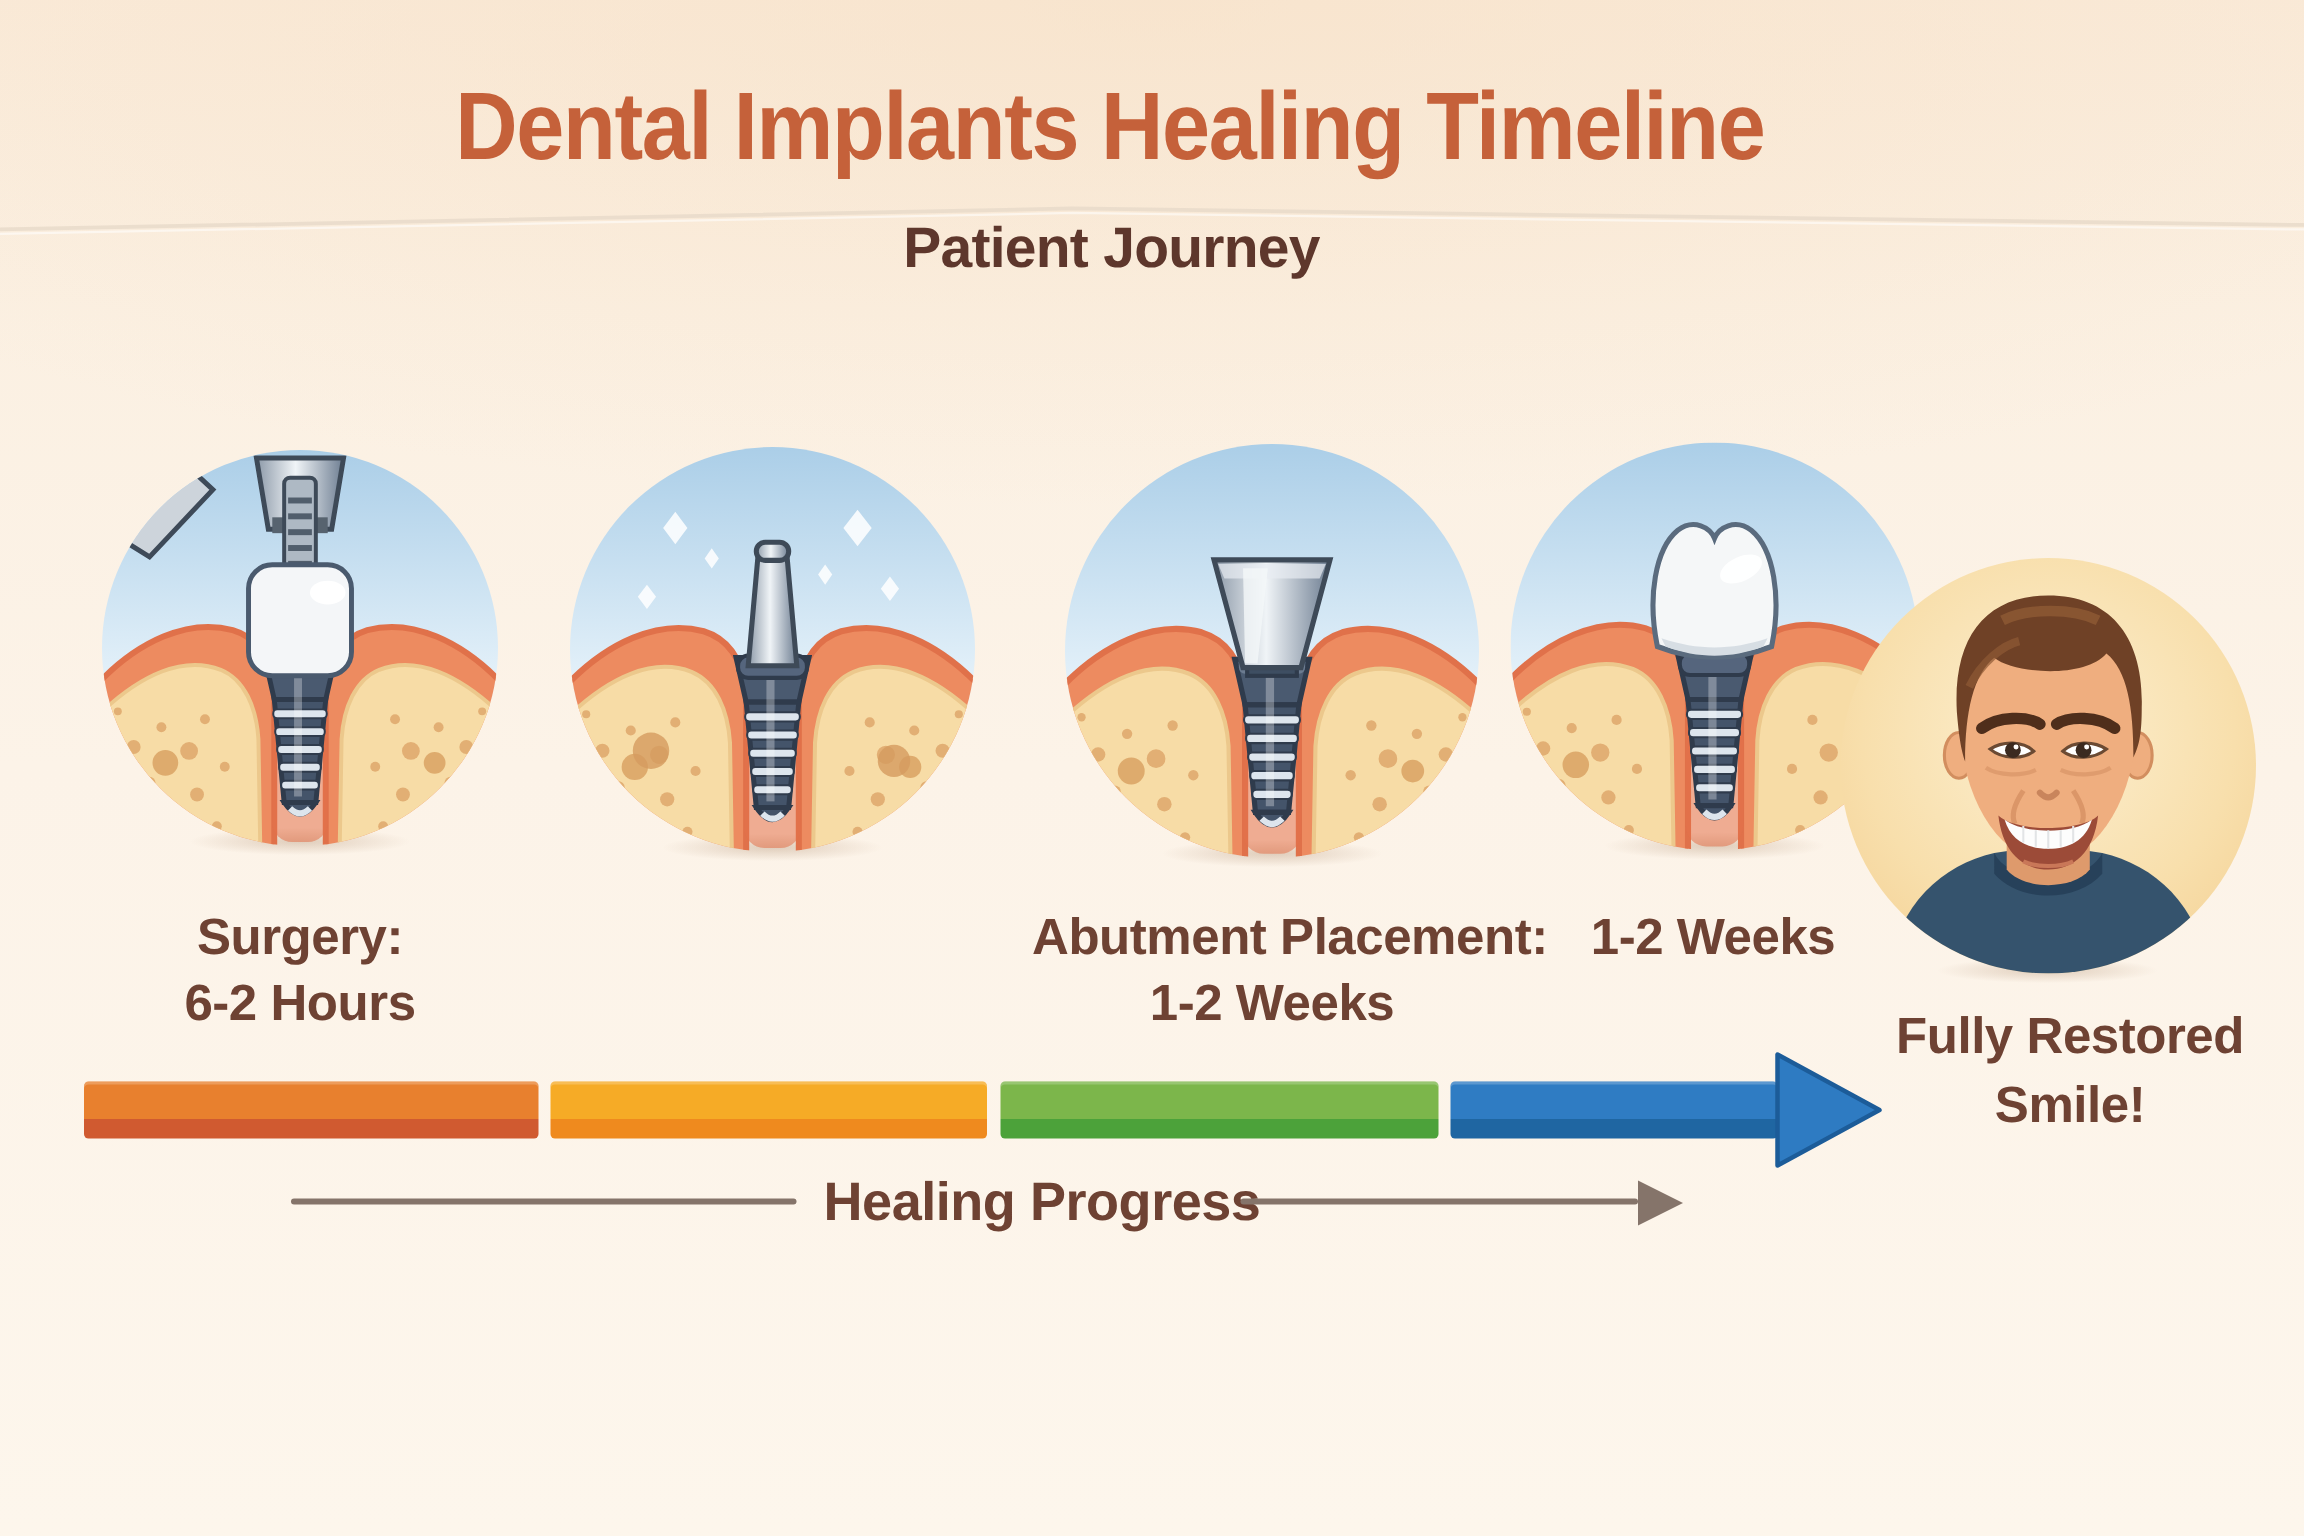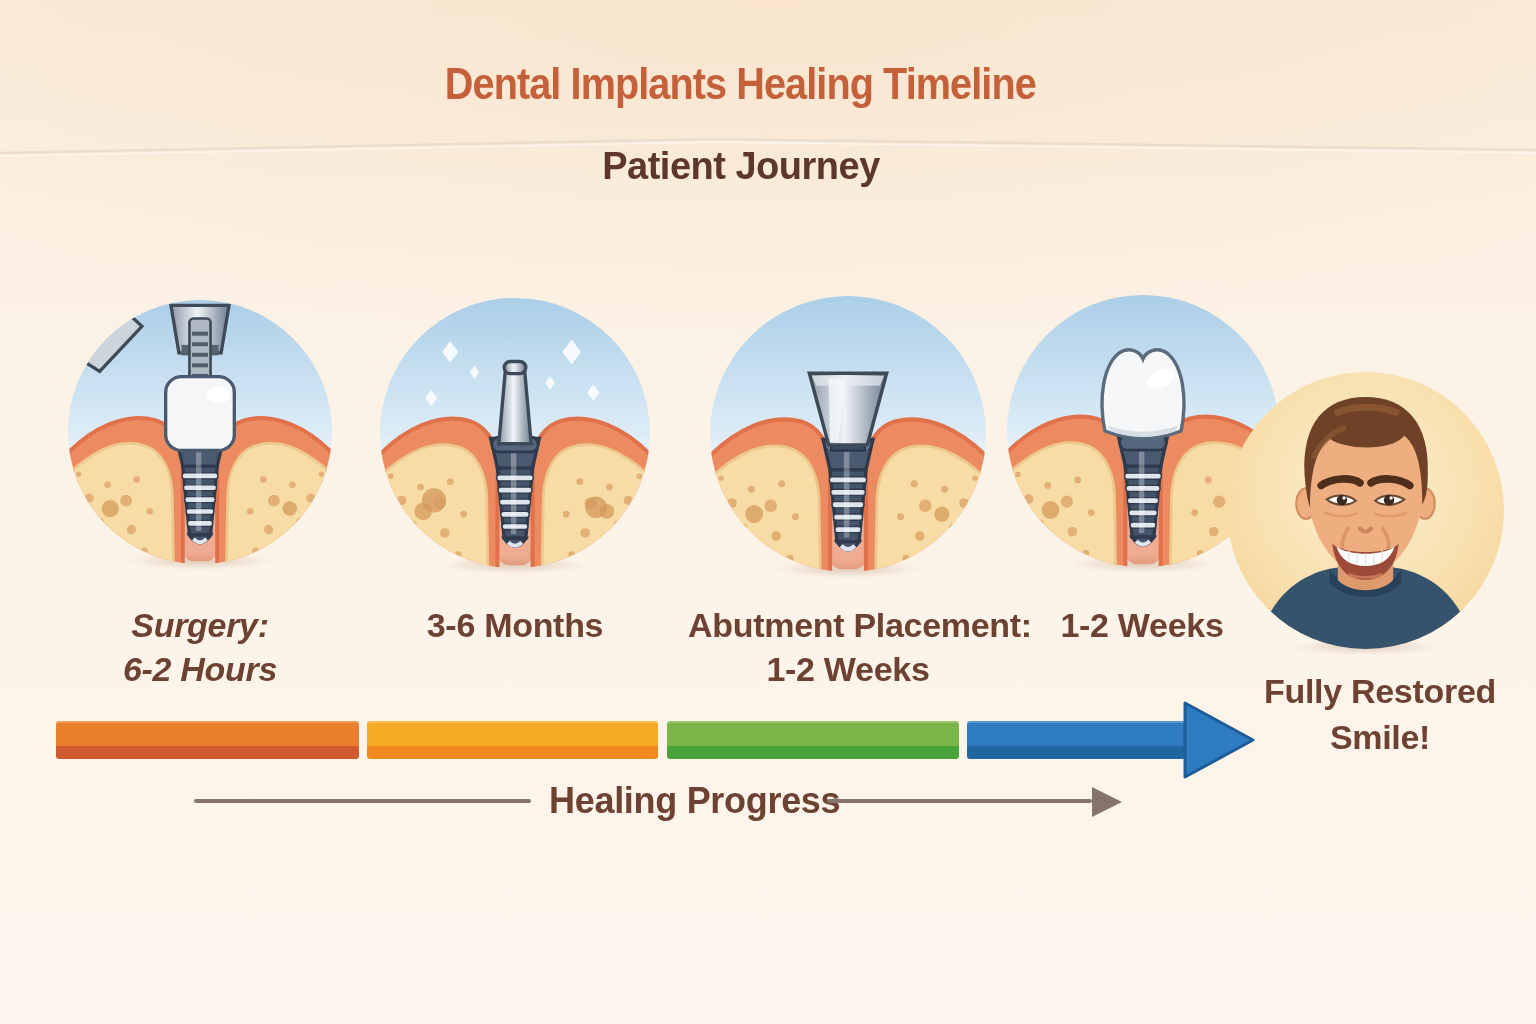--- a/index.html
+++ b/index.html
@@ -5,21 +5,21 @@
   html,body{margin:0;padding:0;background:#FBF0E2;}
   .canvas{
     position:relative;width:1536px;height:1024px;overflow:hidden;
     font-family:"Liberation Sans",sans-serif;
     background:
       radial-gradient(120% 55% at 50% 0%, rgba(246,223,196,.55), rgba(246,223,196,0) 60%),
       linear-gradient(180deg,#FAEBDA 0%,#FBF0E2 20%,#FCF3E8 50%,#FDF6EC 100%);
   }
   .abs{position:absolute;}
   
-  .title{left:0;right:56px;top:48px;text-align:center;font-size:44px;line-height:72px;
+  .title{left:0;right:56px;top:48px;text-align:center;font-size:64px;line-height:72px;
          font-weight:700;letter-spacing:-1px;white-space:nowrap;}
   .title-inner{display:inline-block;transform:scaleX(.9);}
   .subtitle{left:0;right:66px;top:144px;text-align:center;font-size:38px;line-height:44px;
             font-weight:700;letter-spacing:-.5px;padding-left:12px;}
   
   .crease{left:0;top:0;}
   
   .circle{border-radius:50%;}
   .circle svg{display:block;width:100%;height:100%;}
   .circ-shadow{border-radius:50%;
@@ -245,26 +245,25 @@
             <line x1="94" y1="131" x2="94" y2="139"></line>
           <line x1="100" y1="131" x2="100" y2="140"></line>
             <line x1="106" y1="131" x2="106" y2="139"></line>
           <line x1="112" y1="129" x2="112" y2="137"></line>
         </g>
         <path d="M88,146 C94,149 106,149 112,146" stroke="#C97758" stroke-width="2" fill="none"></path>
       </g>
     </svg>
   </div>
 
-  <div class="abs stage-label" style="left: 40px; color: rgb(110, 66, 51); font-style: italic;">
+  <div class="abs stage-label" style="left: 40px; color: rgb(110, 66, 51);">
     <div>Surgery:</div>
     <div>6-2 Hours</div>
   </div>
   <div class="abs stage-label" style="left: 355px; color: rgb(110, 66, 51);">
-    <div>3-6 Months</div>
   </div>
   <div class="abs stage-label" style="left: 688px; color: rgb(110, 66, 51);">
     <div>Abutment Placement:</div>
     <div>1-2 Weeks</div>
   </div>
   <div class="abs stage-label" style="left: 982px; color: rgb(110, 66, 51);">
     <div>1-2 Weeks</div>
   </div>
 
   <div class="abs result-label" style="color: rgb(110, 66, 51);">Fully Restored Smile!</div>

